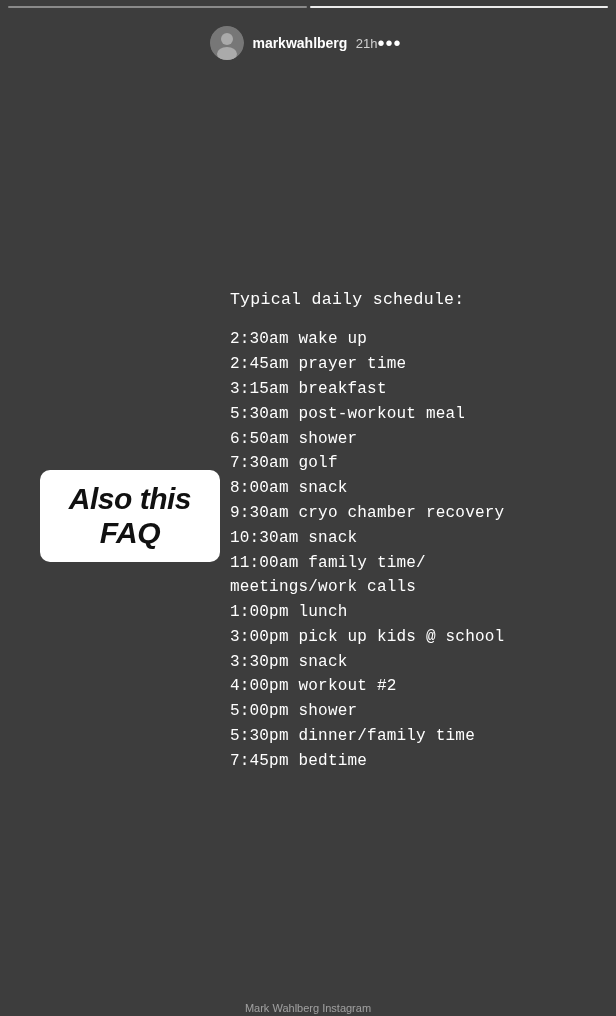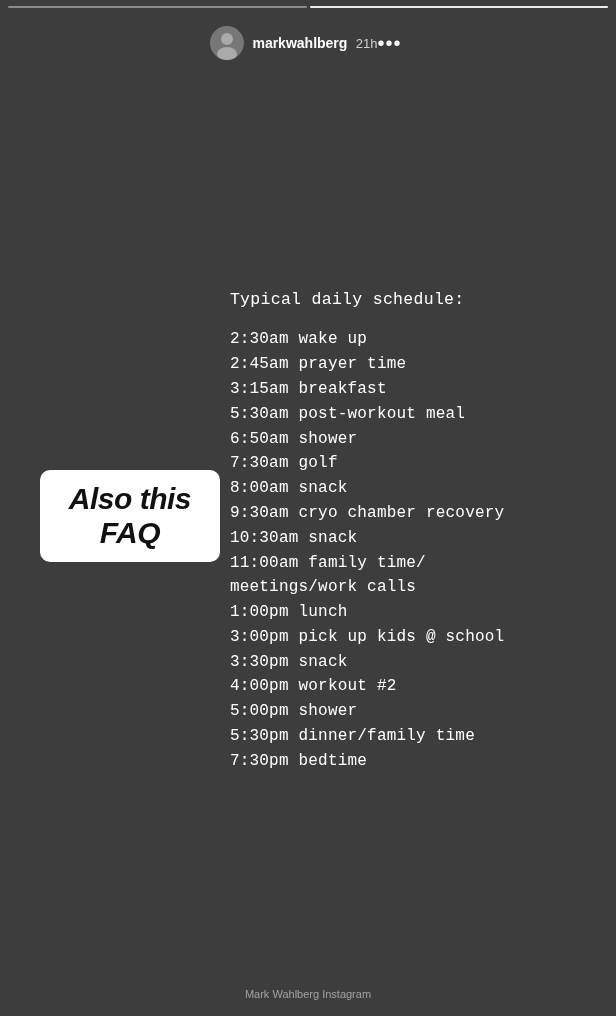--- a/index.html
+++ b/index.html
@@ -157,21 +157,21 @@
     }
 
     .source-label {
       position: absolute;
       bottom: 0;
       left: 0;
       right: 0;
       text-align: center;
       color: rgba(255,255,255,0.5);
       font-size: 11px;
-      padding-bottom: 16px;
+      padding-bottom: 2px;
     }
   </style>
 </head>
 <body>
 
 <div class="story-container">
 
   <div class="progress-bars">
     <div class="progress-bar"></div>
     <div class="progress-bar active"></div>
@@ -217,21 +217,21 @@
           <li class="schedule-item">9:30am  cryo chamber recovery</li>
           <li class="schedule-item">10:30am  snack</li>
           <li class="schedule-item">11:00am  family time/</li>
           <li class="schedule-item">meetings/work calls</li>
           <li class="schedule-item">1:00pm  lunch</li>
           <li class="schedule-item">3:00pm  pick up kids @ school</li>
           <li class="schedule-item">3:30pm  snack</li>
           <li class="schedule-item">4:00pm  workout #2</li>
           <li class="schedule-item">5:00pm  shower</li>
           <li class="schedule-item">5:30pm  dinner/family time</li>
-          <li class="schedule-item">7:30pm  bedtime</li>
+          <li class="schedule-item">7:45pm  bedtime</li>
         </ul>
     </div>
 
   </div>
 
   <div style="position:relative; padding-bottom: 20px; text-align:center;">
     <span class="source-label">Mark Wahlberg Instagram</span>
   </div>
 
 </div>

